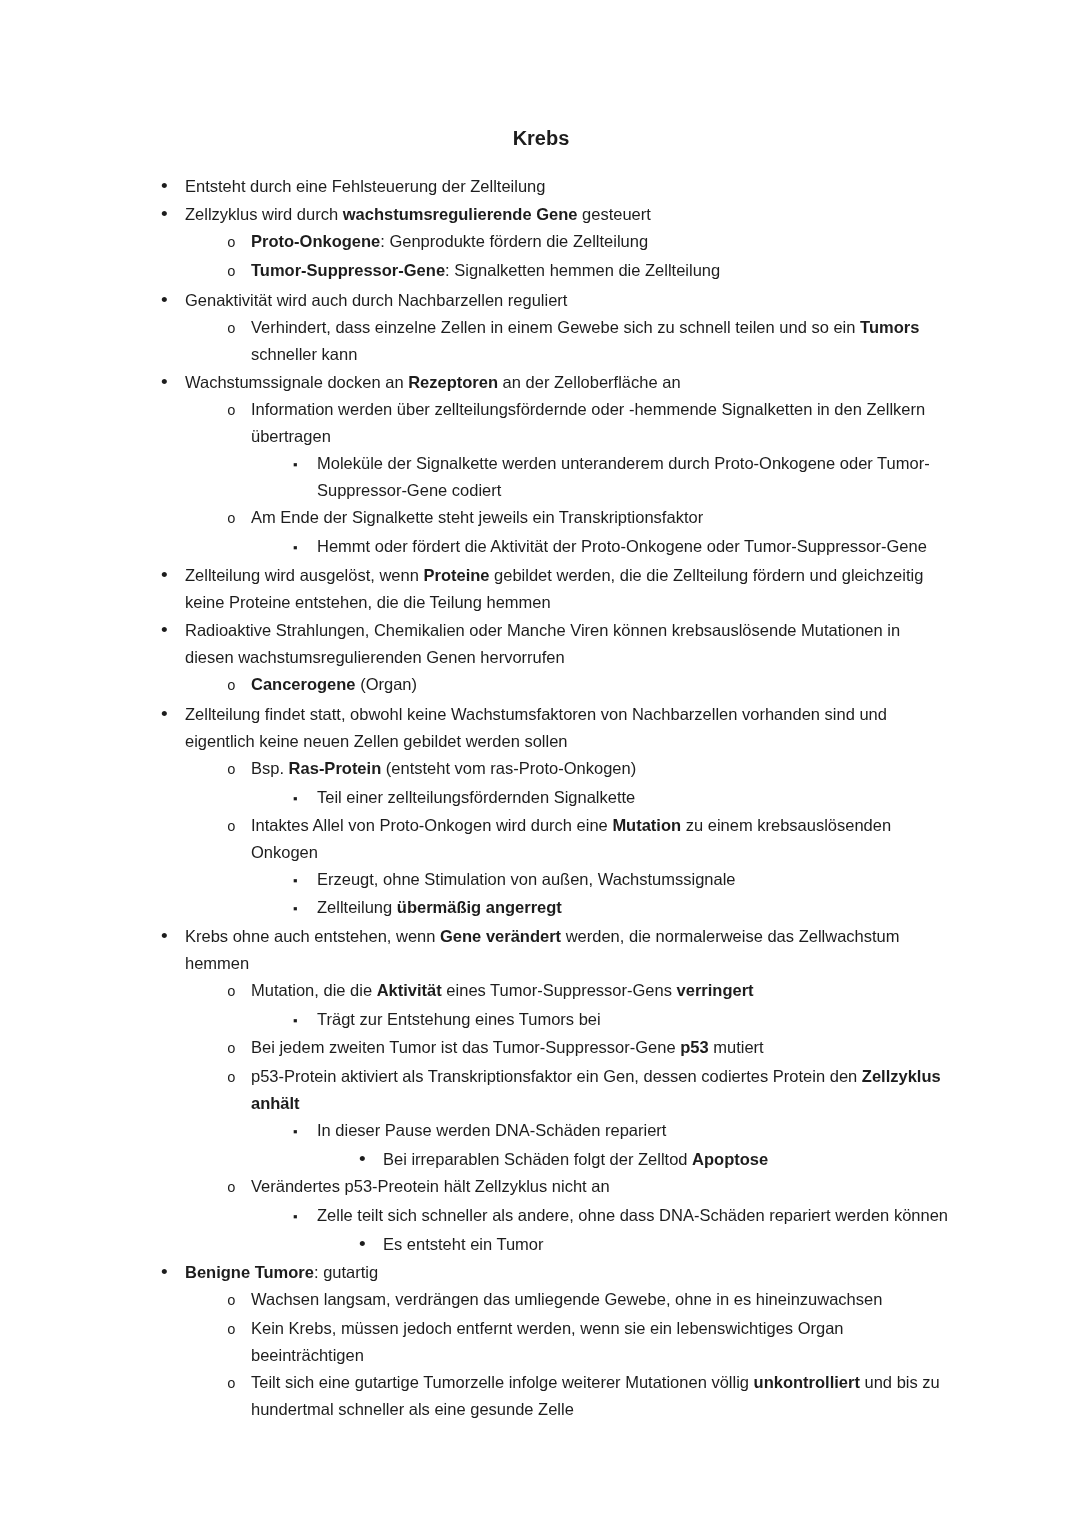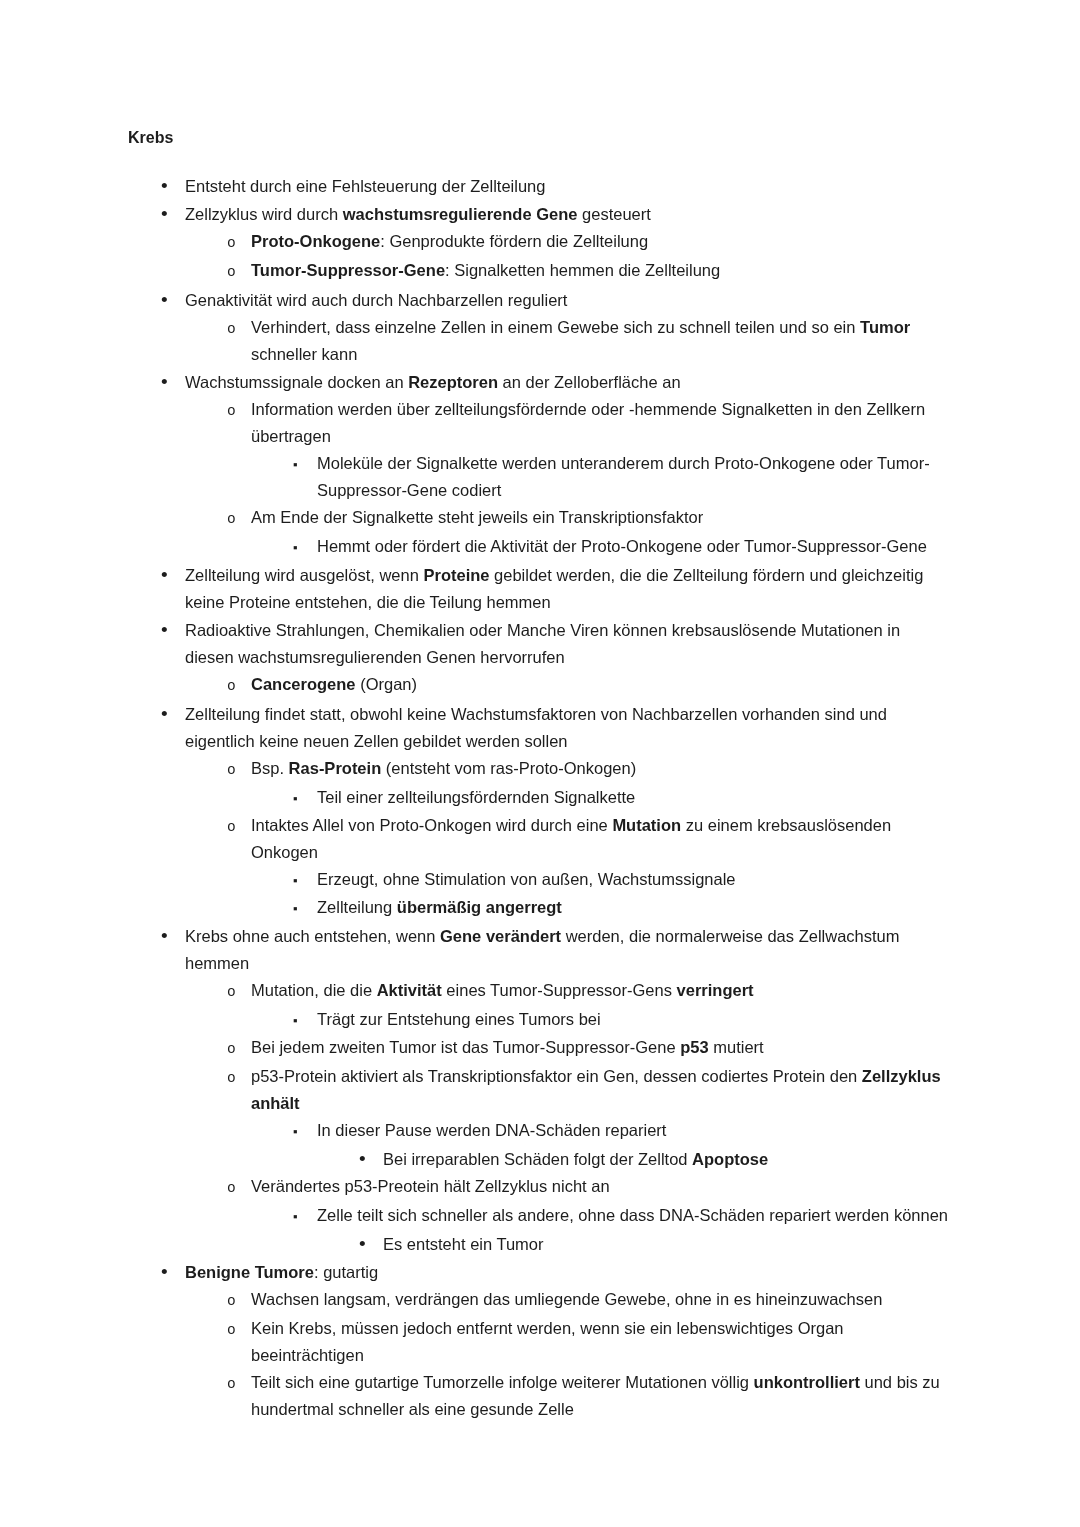--- a/index.html
+++ b/index.html
@@ -11,24 +11,25 @@
     color: #1d1d1d;
     overflow: hidden;
   }
   .page {
     width: 1080px;
     min-height: 1527px;
     padding: 125px 126px 40px 128px;
     background: #ffffff;
   }
   .title {
-    font-size: 16px;
+    font-size: 20px;
     line-height: 26px;
     font-weight: bold;
     margin-bottom: 21px;
+    text-align: center;
   }
   .list {
     width: 824px;
     font-size: 16.5px;
     line-height: 27px;
   }
   .li {
     display: flex;
     align-items: baseline;
   }
@@ -67,21 +68,21 @@
       <div class="li lv2">
         <span class="marker m2">o</span>
         <div class="txt"><b>Tumor-Suppressor-Gene</b><span>: Signalketten hemmen die Zellteilung</span></div>
       </div>
       <div class="li lv1">
         <span class="marker m1">•</span>
         <div class="txt"><span>Genaktivität wird auch durch Nachbarzellen reguliert</span></div>
       </div>
       <div class="li lv2">
         <span class="marker m2">o</span>
-        <div class="txt"><span>Verhindert, dass einzelne Zellen in einem Gewebe sich zu schnell teilen und so ein </span><b>Tumor</b><span> schneller kann</span></div>
+        <div class="txt"><span>Verhindert, dass einzelne Zellen in einem Gewebe sich zu schnell teilen und so ein </span><b>Tumors</b><span> schneller kann</span></div>
       </div>
       <div class="li lv1">
         <span class="marker m1">•</span>
         <div class="txt"><span>Wachstumssignale docken an </span><b>Rezeptoren</b><span> an der Zelloberfläche an</span></div>
       </div>
       <div class="li lv2">
         <span class="marker m2">o</span>
         <div class="txt"><span>Information werden über zellteilungsfördernde oder -hemmende Signalketten in den Zellkern übertragen</span></div>
       </div>
       <div class="li lv3">

